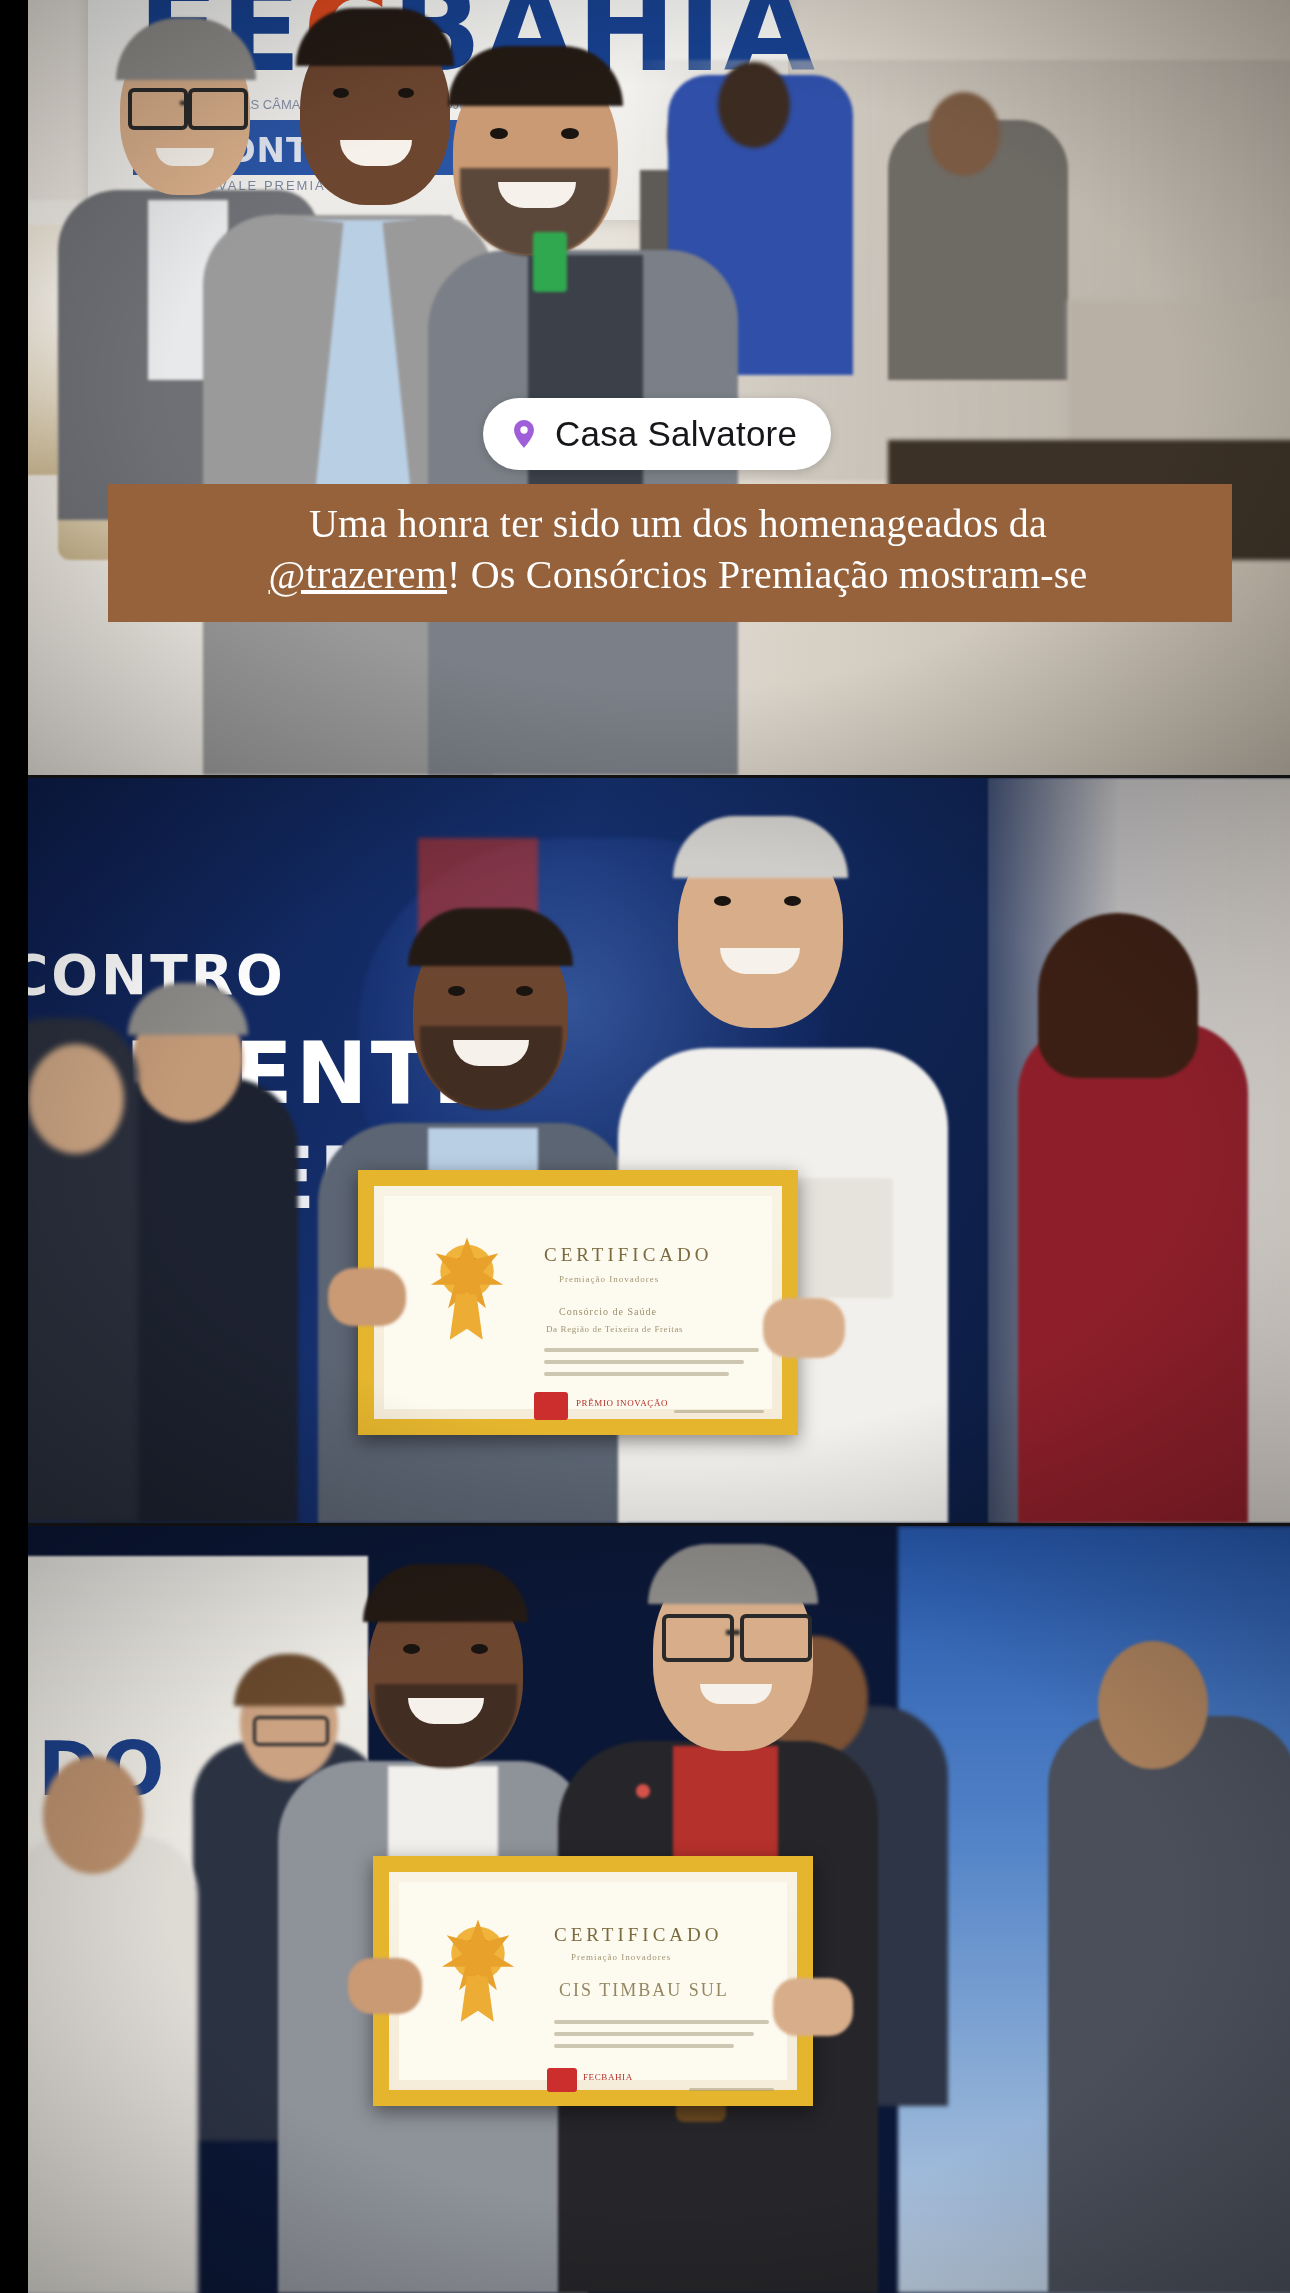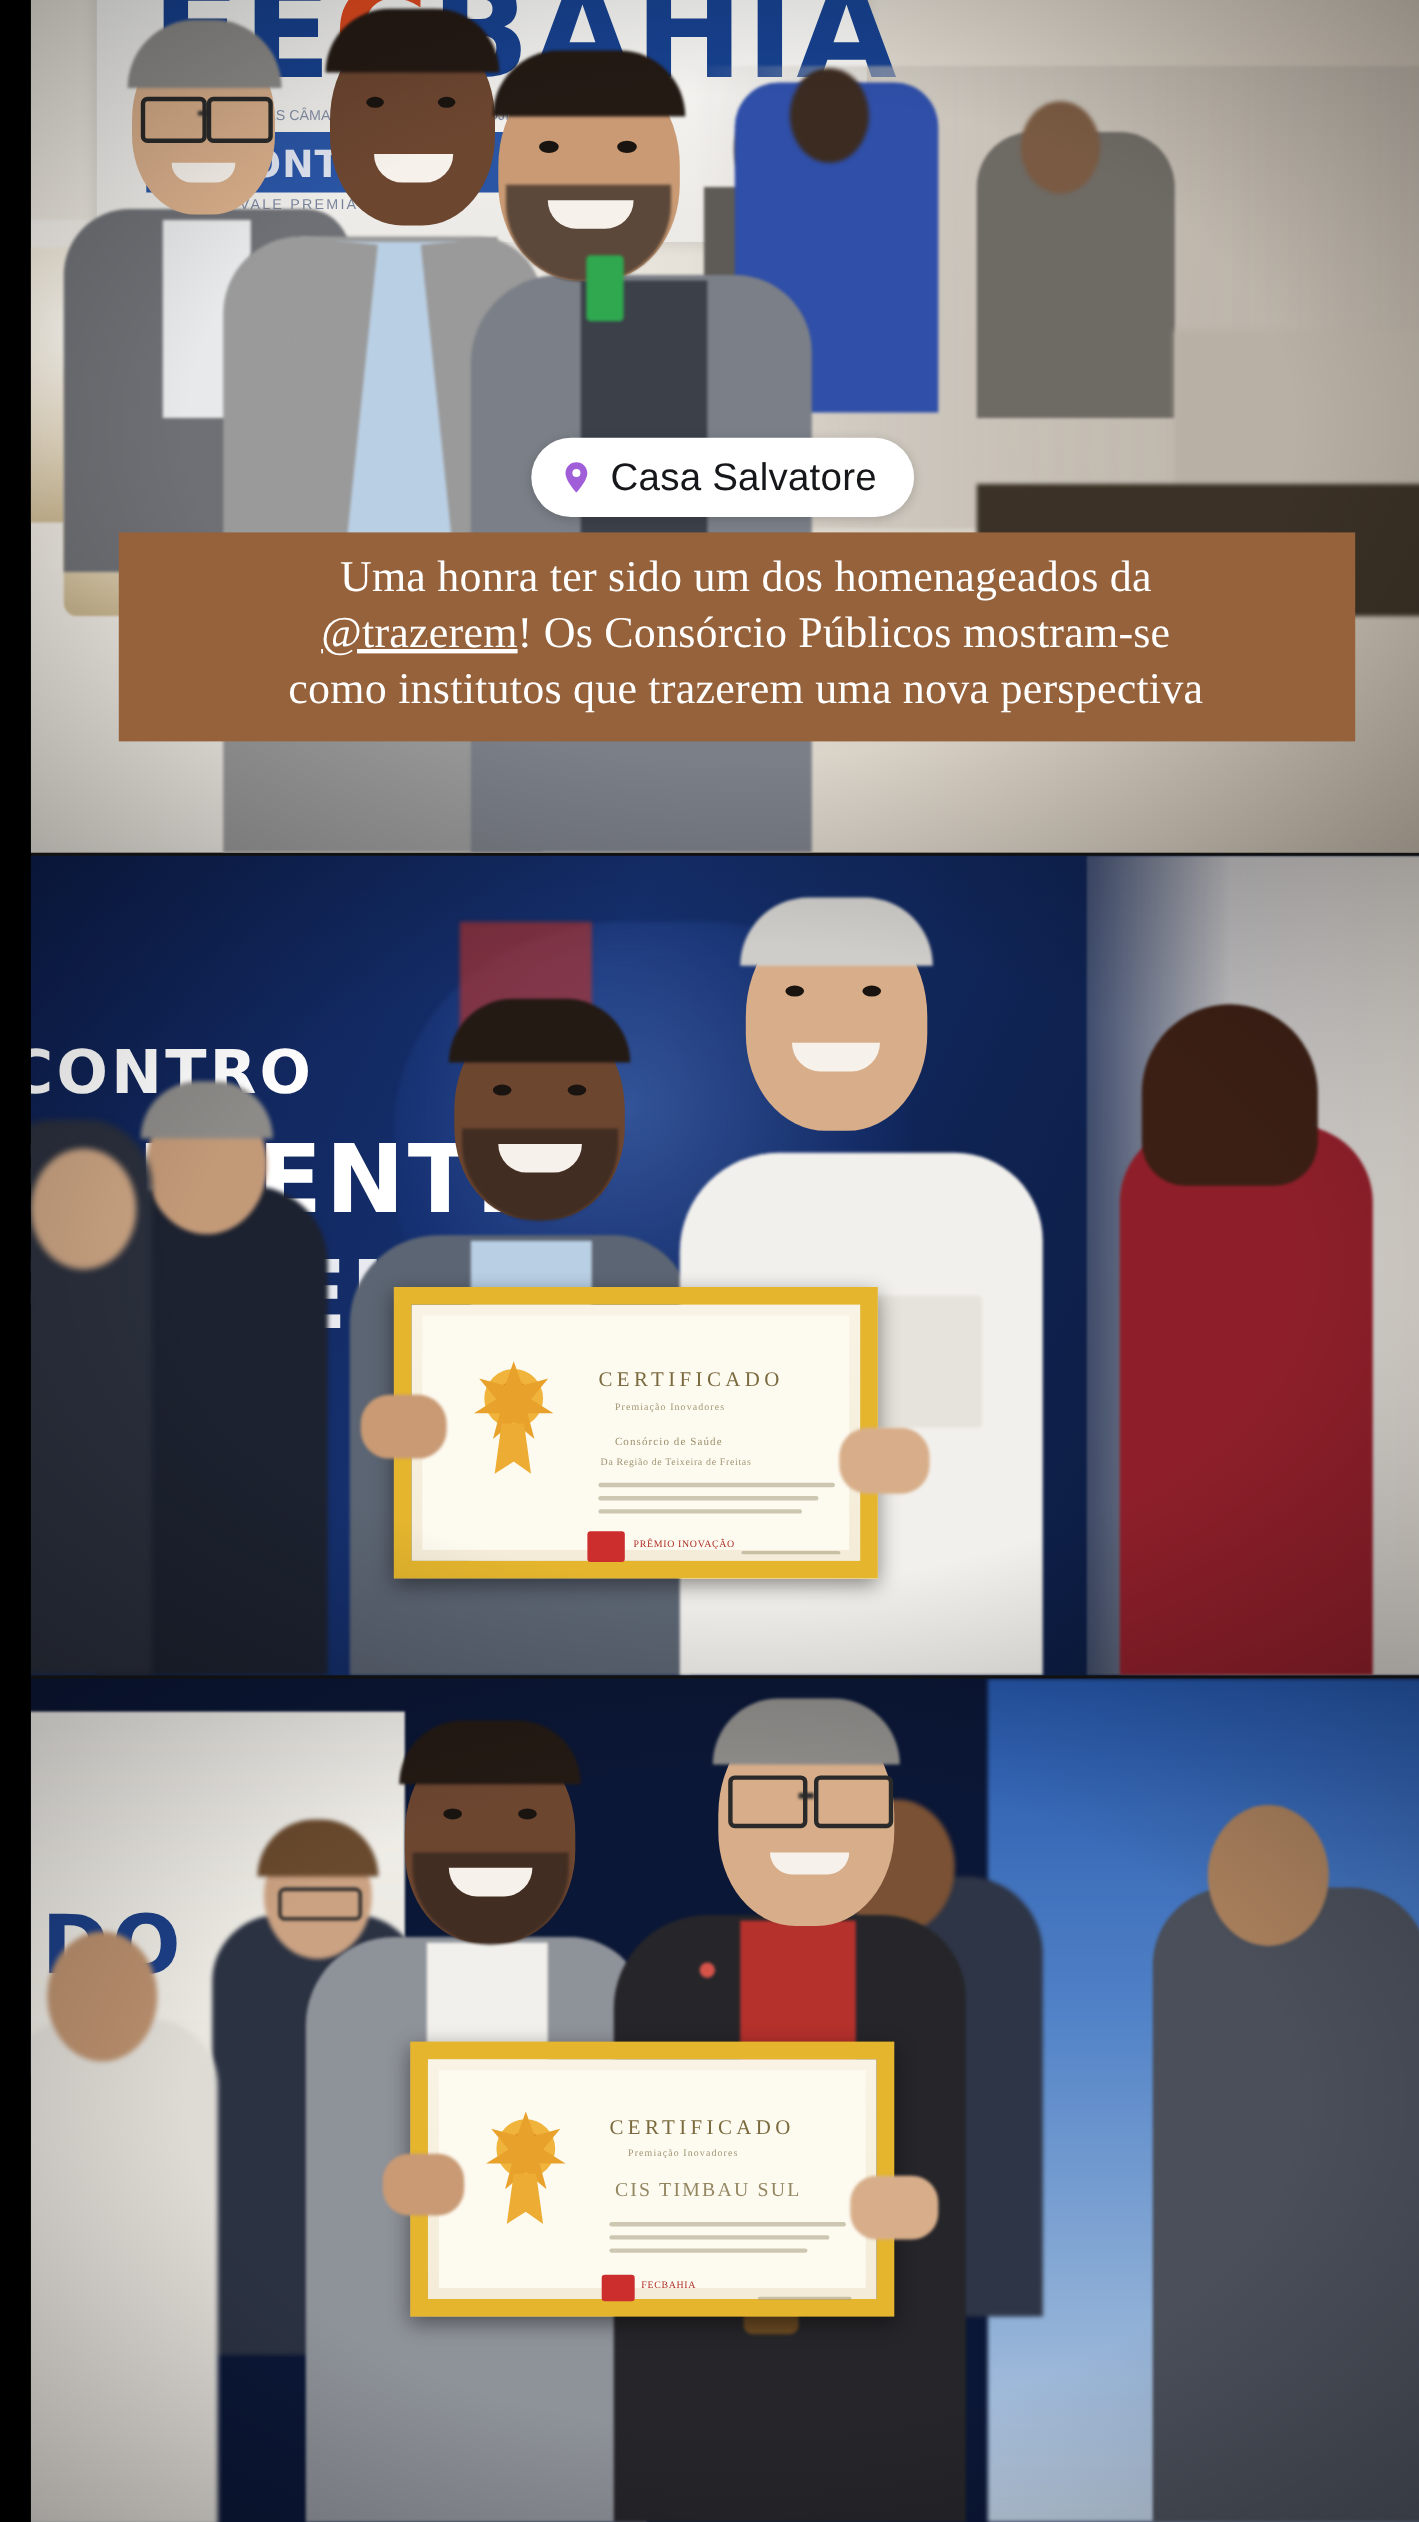--- a/index.html
+++ b/index.html
@@ -373,23 +373,22 @@
       </svg>
     </span>
     <span class="loc-text">Casa Salvatore</span>
   </div>
 
   <div class="caption">
     <p>
       <span>Uma honra ter sido um dos homenageados da</span>
     </p>
     <p>
-      <span class="mention">@trazerem</span><span>! Os Consórcio Públicos mostram-se</span>
+      <span class="mention">@trazerem</span><span>! Os Consórcios Premiação mostram-se</span>
     </p>
-    <p>como institutos que trazerem uma nova perspectiva</p>
   </div>
 
   <div class="panel2">
     <div class="p2-bg"></div>
     <div class="p2-map"></div>
     <div class="rect" style="left:390px;top:60px;width:120px;height:120px;background:#b6332b;opacity:.65;filter:blur(2px);"></div>
     <div class="p2-curtain"></div>
 
     <div class="p2-text p2-t1">CONTRO</div>
     <div class="p2-text p2-t2">ESIDENTE</div>

